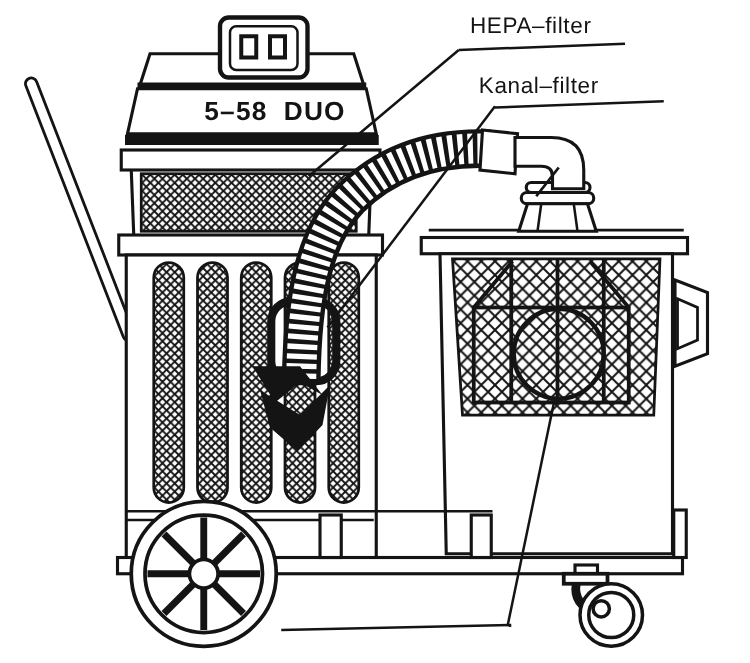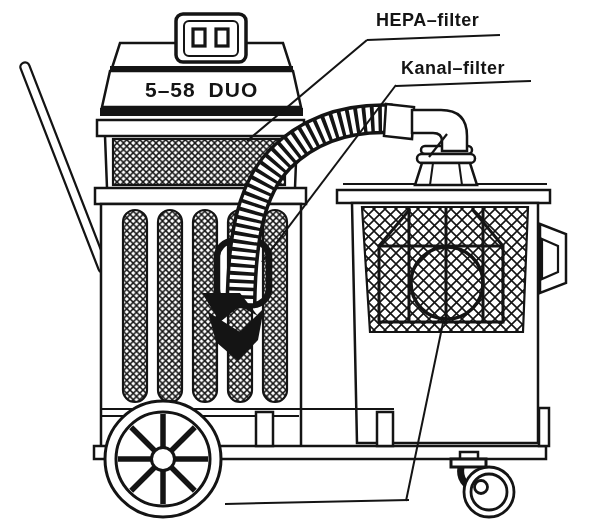--- a/index.html
+++ b/index.html
@@ -13,42 +13,41 @@
     color: #141414;
   }
   .stage svg { position: absolute; left: 0; top: 0; }
   .callout {
     position: absolute;
     color: #141414;
     font-size: 18px;
     letter-spacing: 0.5px;
     white-space: nowrap;
     line-height: 1;
-    font-weight: bold;
   }
   .callout.small {
     font-size: 15px;
     word-spacing: 5px;
     letter-spacing: 0.3px;
   }
   .model-label {
     position: absolute;
     left: 145px;
     top: 79px;
     width: 150px;
-    text-align: left;
+    text-align: center;
     font-size: 21px;
     font-weight: bold;
     letter-spacing: 1px;
     word-spacing: 6px;
     white-space: nowrap;
     line-height: 1;
   }
   .hepa  { left: 376px; top: 11px; }
-  .kanal { left: 401px; top: 59px; }
+  .kanal { left: 383px; top: 59px; }
   .flyde { left: 230px; top: 479px; }
 </style>
 </head>
 <body>
 
 <div class="stage">
 
   <svg width="600" height="530" viewBox="0 0 600 530">
     <defs>
       <pattern id="mf" patternUnits="userSpaceOnUse" width="6.5" height="6.5">

